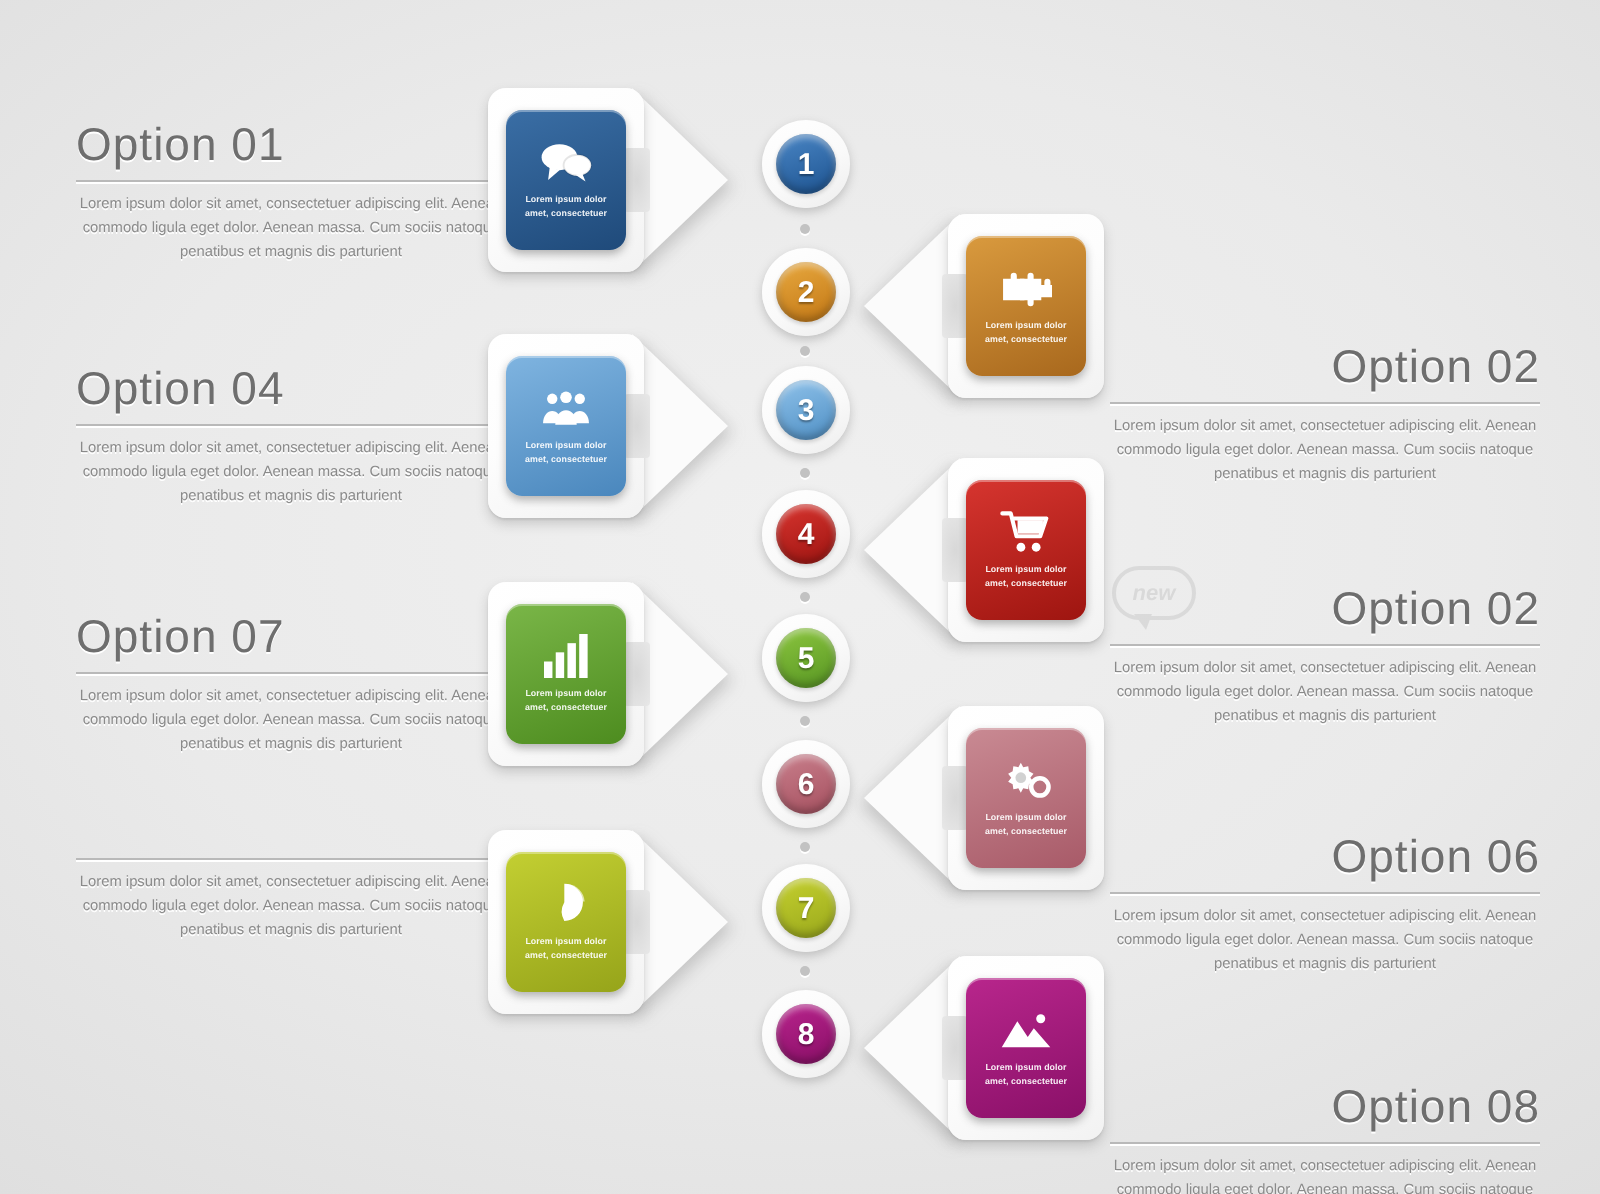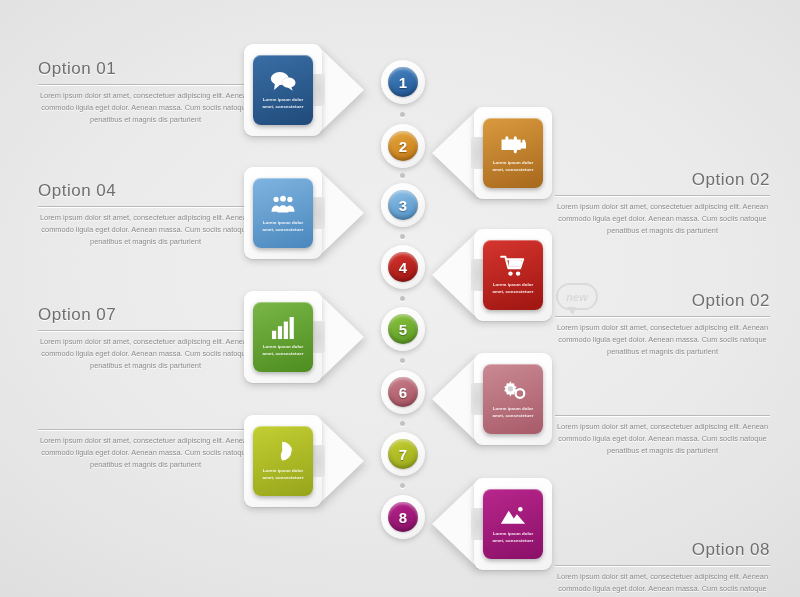--- a/index.html
+++ b/index.html
@@ -14,21 +14,21 @@
   }
 
   #stage { position:absolute; inset:0; }
 
   
   .opt-text { position:absolute; width:215px; }
   .opt-text.left  { left:38px;  text-align:left; }
   .opt-text.right { right:30px; text-align:right;margin-top:48px; }
 
   .opt-title {
-    font-size:17px; font-weight:400; color:#6e6e6e;
+    font-size:23px; font-weight:400; color:#6e6e6e;
     letter-spacing:.5px; line-height:1.15;
     padding-bottom:5px;
     text-shadow:0 1px 0 #fff;
   }
   .opt-rule { height:1px; background:#b9b9b9; box-shadow:0 1px 0 #fff; margin-bottom:5px; }
   .opt-body {
     font-size:7.4px; line-height:1.62; color:#8a8a8a;
     text-align:center; text-shadow:0 1px 0 #fff;
   }
 
@@ -289,20 +289,21 @@
             <rect x="1" y="15" width="4.6" height="9" fill="#fff"></rect>
             <rect x="7.4" y="10" width="4.6" height="14" fill="#fff"></rect>
             <rect x="13.8" y="5" width="4.6" height="19" fill="#fff"></rect>
             <rect x="20.2" y="0" width="4.6" height="24" fill="#fff"></rect>
           </svg>
         </span>
         <span class="cap">Lorem ipsum dolor amet, consectetuer</span>
       </div>
     </div>
     <div class="opt-text right" style="top: 367px;">
+      <div class="opt-title">Option 06</div>
       <div class="opt-rule"></div>
       <div class="opt-body">Lorem ipsum dolor sit amet, consectetuer adipiscing elit. Aenean commodo ligula eget dolor. Aenean massa. Cum sociis natoque penatibus et magnis dis parturient</div>
     </div>
     <div class="plate rtl" style="top: 353px; left: 432px;">
       <div class="head"></div>
       <div class="body"></div>
       <div class="notch"></div>
       <div class="tile" style="background:linear-gradient(160deg,#c98a93 0%,#a85a68 100%)">
         <span class="glyph">
           <svg viewBox="0 0 30 24">

